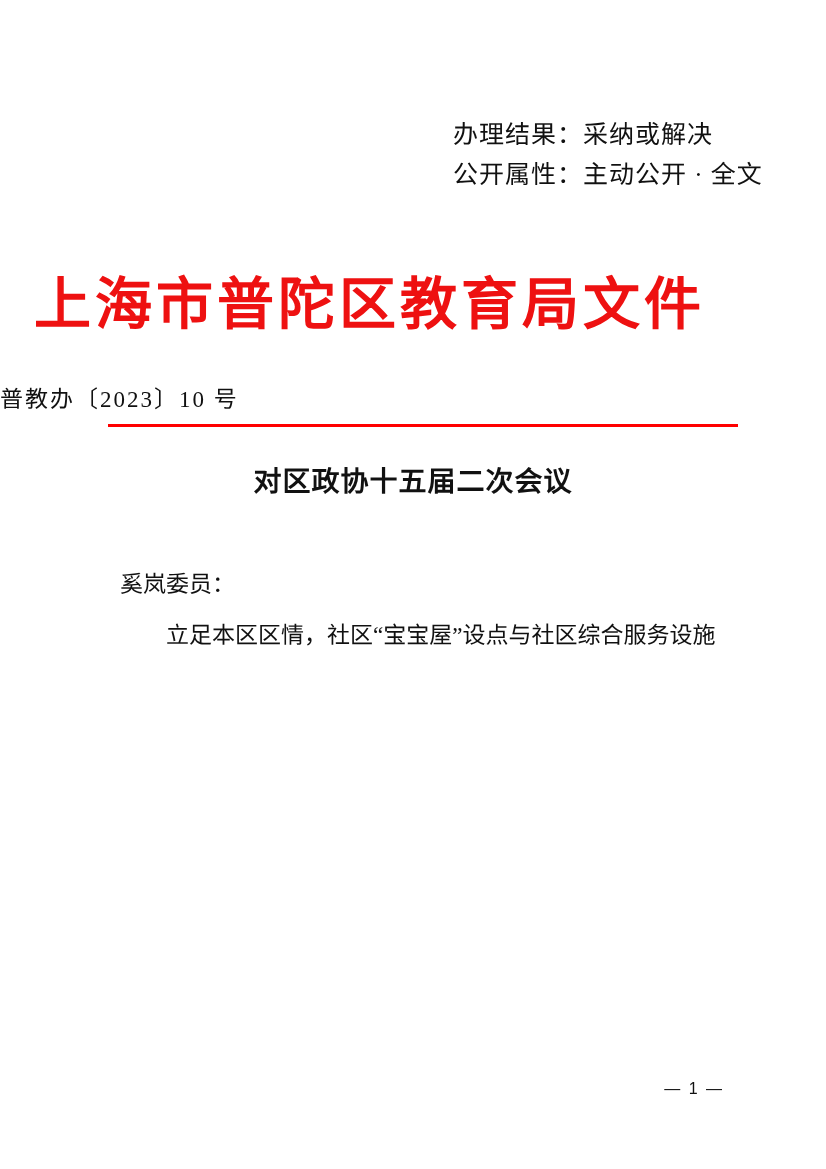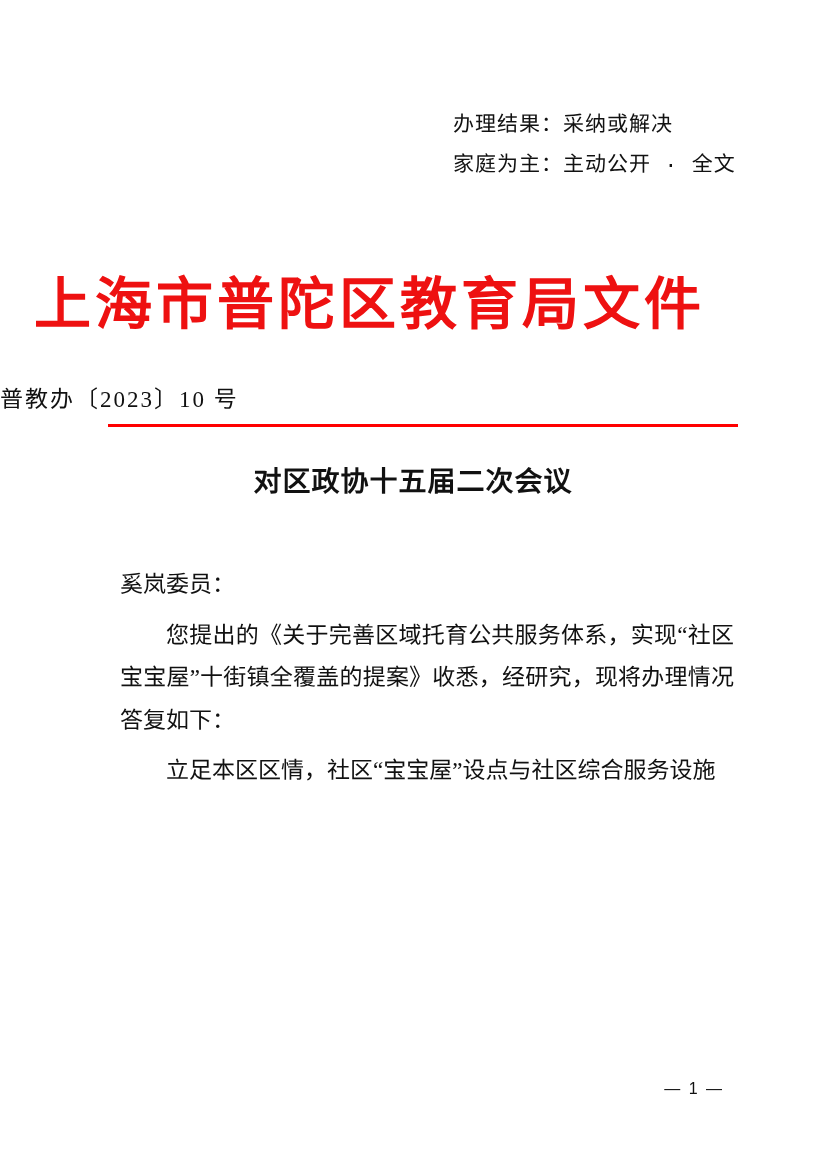--- a/index.html
+++ b/index.html
@@ -19,26 +19,25 @@
     height:1169px;
     margin:0 auto;
     background:var(--paper);
     color:var(--ink);
     overflow:hidden;
   }
   
   .header-meta{
     position:absolute;
     left:453px;
-    top:106px;
-    font-size:21px;
+    top:115px;
+    font-size:25px;
     line-height:40px;
     letter-spacing:1px;
     white-space:nowrap;
-    font-family:Liberation Mono, monospace;
   }
   
   .letterhead-title{
     position:absolute;
     left:0;
     top:258px;
     width:100%;
     text-align:left;
     font-size:57px;
     font-weight:bold;
@@ -108,34 +107,33 @@
     font-family:"Liberation Sans","DejaVu Sans",sans-serif;
   }
 </style>
 </head>
 <body>
 
 <div class="page">
 
   <div class="header-meta">
     <div>办理结果：采纳或解决</div>
-    <div>家庭为主：主动公开 · 全文</div>
+    <div>公开属性：主动公开 · 全文</div>
   </div>
 
   <div class="letterhead-title">上海市普陀区教育局文件</div>
 
   <div class="doc-number">普教办〔2023〕10 号</div>
 
   <div class="red-rule"></div>
 
   <div class="doc-title">
     <div>对区政协十五届二次会议</div>
   </div>
 
   <div class="doc-body">
     <p class="salutation">奚岚委员：</p>
-    <p>您提出的《关于完善区域托育公共服务体系，实现“社区宝宝屋”十街镇全覆盖的提案》收悉，经研究，现将办理情况答复如下：</p>
     <p>立足本区区情，社区“宝宝屋”设点与社区综合服务设施</p>
   </div>
 
   <div class="page-number">— 1 —</div>
 
 </div>
 
 </body></html>

